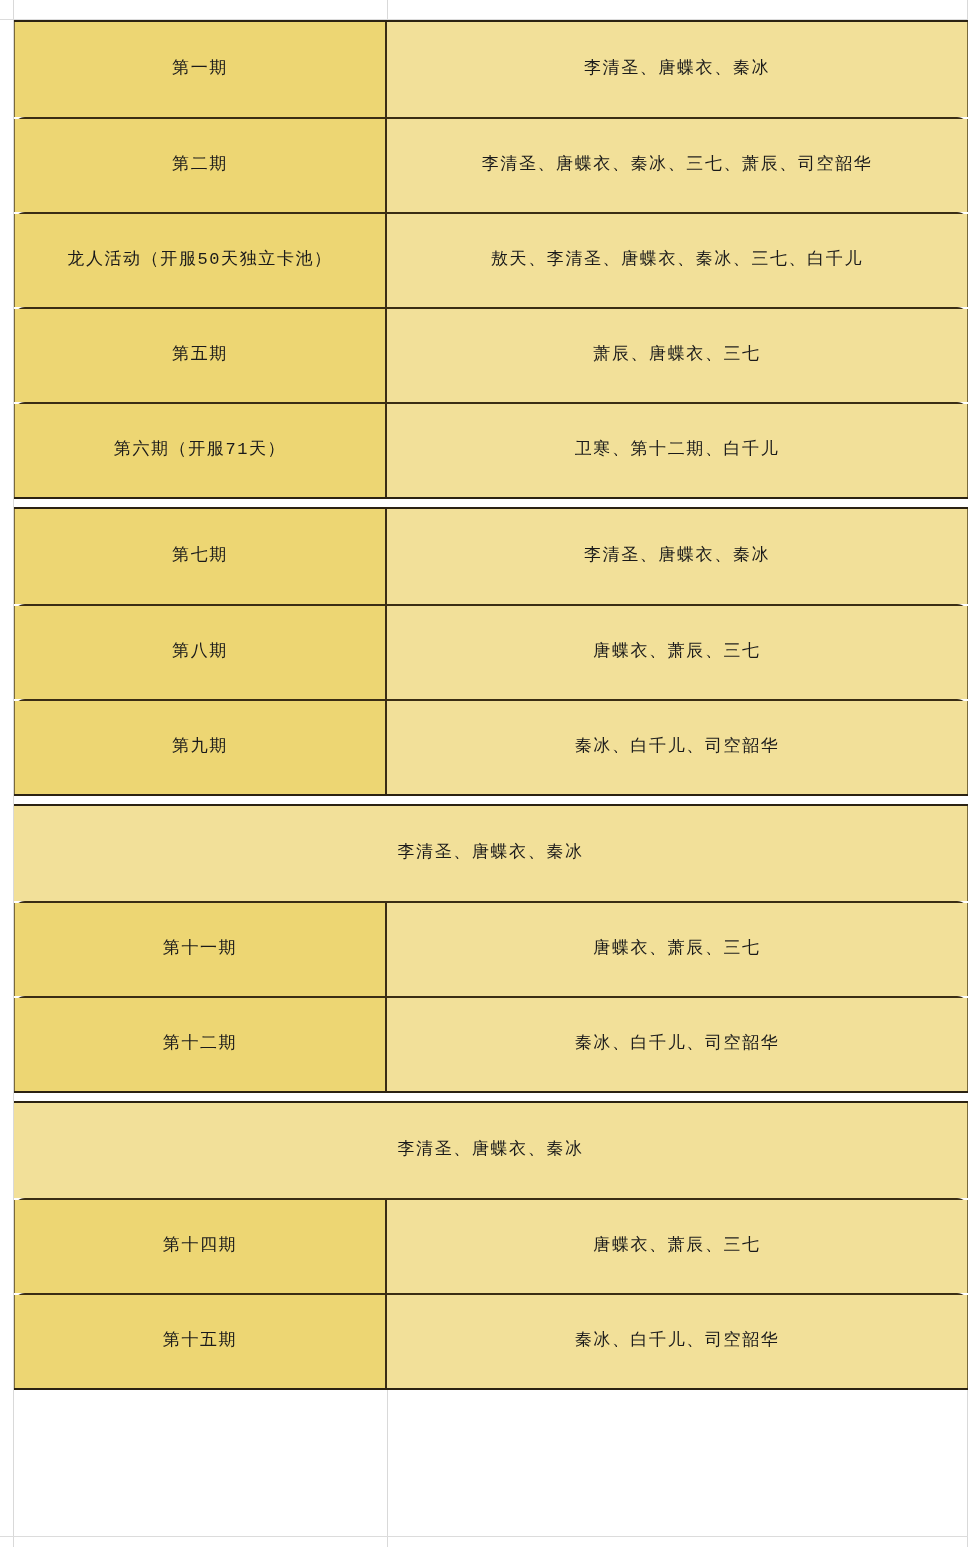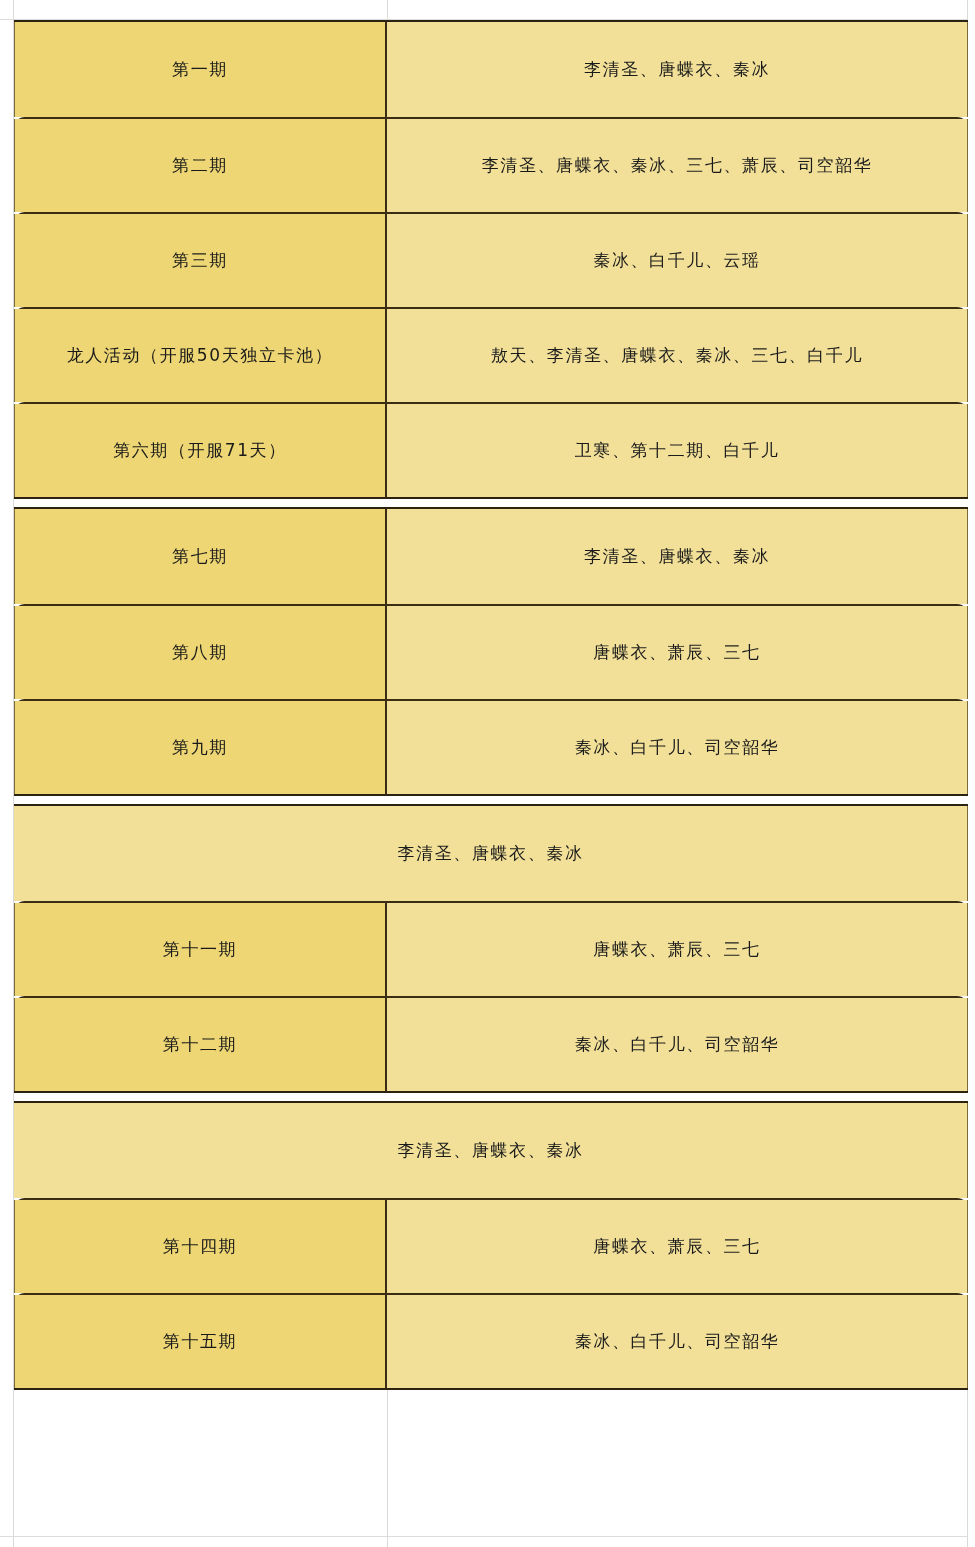--- a/index.html
+++ b/index.html
@@ -47,20 +47,21 @@
     left: 14px;
     top: 20px;
     width: 954px;
     z-index: 2;
   }
 
   .row-group {
     border-top: 2px solid #2b2212;
     border-bottom: 2px solid #2b2212;
     background: #ffffff;
+    font-family: Liberation Mono, monospace;
   }
   .group-gap {
     height: 8px;
     background: #ffffff;
   }
 
   .trow {
     display: flex;
     width: 100%;
     box-sizing: border-box;
@@ -125,26 +126,26 @@
       <div class="row-group">
         <div class="trow">
           <div class="cell cell-label">第一期</div>
           <div class="cell cell-value">李清圣、唐蝶衣、秦冰</div>
         </div>
         <div class="trow">
           <div class="cell cell-label">第二期</div>
           <div class="cell cell-value">李清圣、唐蝶衣、秦冰、三七、萧辰、司空韶华</div>
         </div>
         <div class="trow">
-          <div class="cell cell-label">第三期</div>
-          <div class="cell cell-value">秦冰、白千儿、云瑶</div>
+          <div class="cell cell-label">龙人活动（开服50天独立卡池）</div>
+          <div class="cell cell-value">敖天、李清圣、唐蝶衣、秦冰、三七、白千儿</div>
         </div>
         <div class="trow">
-          <div class="cell cell-label">龙人活动（开服50天独立卡池）</div>
-          <div class="cell cell-value">敖天、李清圣、唐蝶衣、秦冰、三七、白千儿</div>
+          <div class="cell cell-label">第五期</div>
+          <div class="cell cell-value">萧辰、唐蝶衣、三七</div>
         </div>
         <div class="trow">
           <div class="cell cell-label">第六期（开服71天）</div>
           <div class="cell cell-value">卫寒、第十二期、白千儿</div>
         </div>
       </div>
       <div class="group-gap"></div>
       <div class="row-group">
         <div class="trow">
           <div class="cell cell-label">第七期</div>

